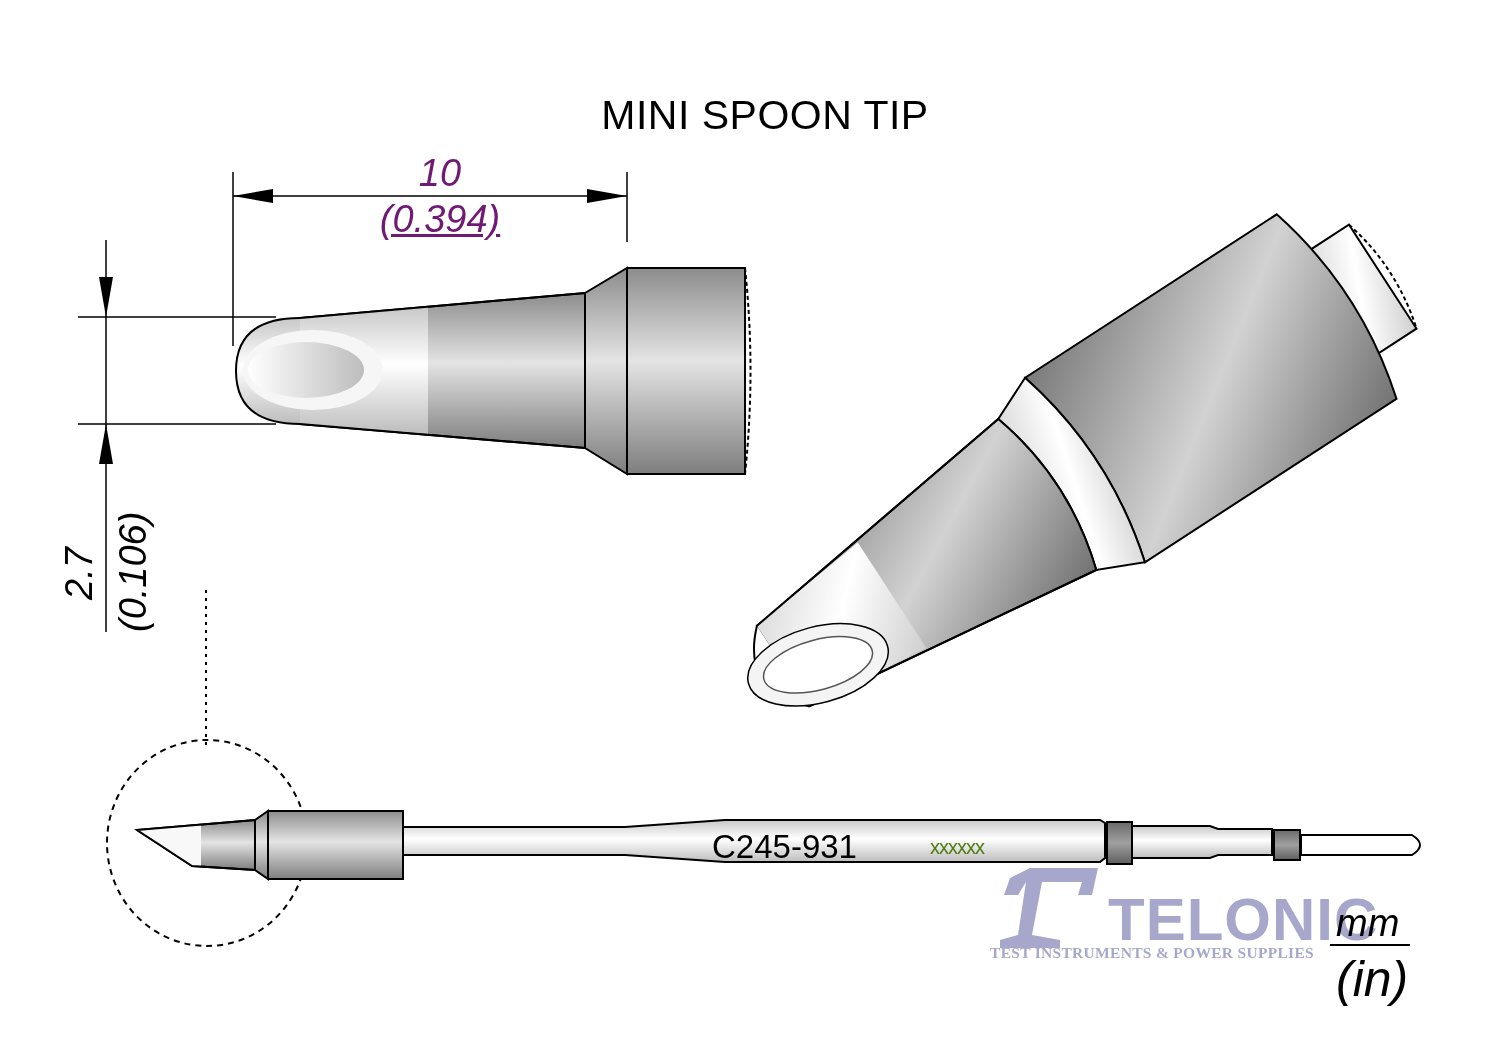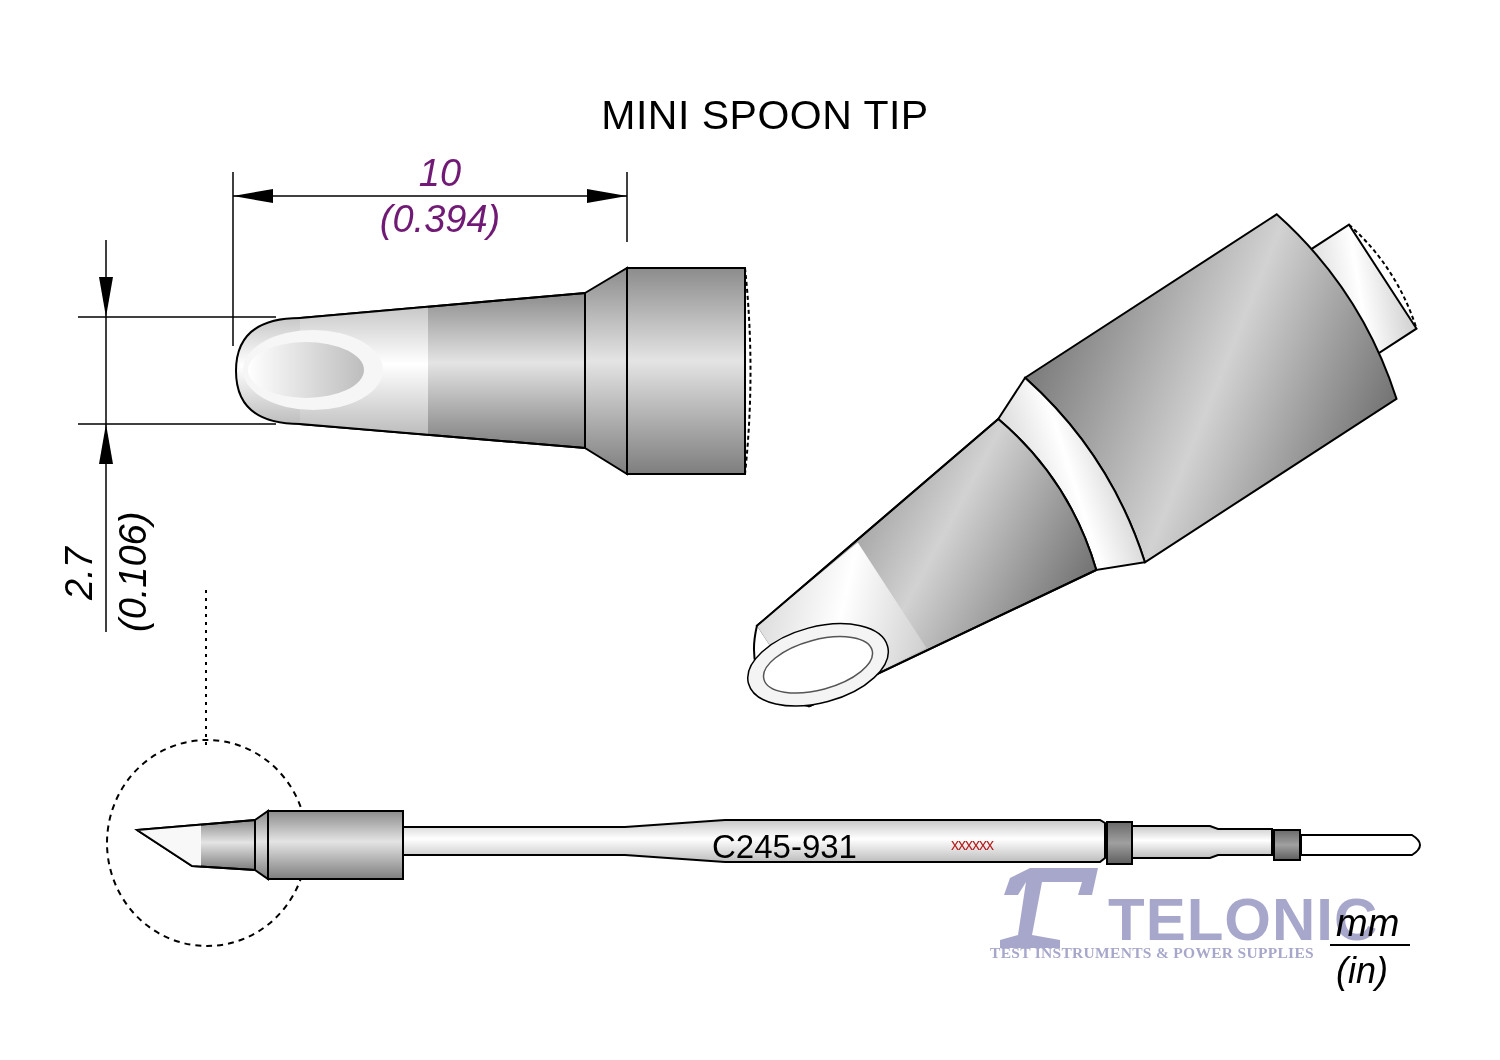--- a/index.html
+++ b/index.html
@@ -3,33 +3,33 @@
 <meta charset="utf-8">
 <style>
   html, body { margin: 0; padding: 0; background: #ffffff; }
   body { width: 1500px; height: 1060px; position: relative; overflow: hidden;
          font-family: "Liberation Sans", sans-serif; }
   .abs { position: absolute; text-align: center; }
   .title { left: 0; width: 1530px; top: 92px; text-align: center;
            font-size: 41px; font-weight: normal; color: #000; letter-spacing: 0.5px; }
   .dim-text { font-style: italic; font-size: 38px; color: #701a75; text-align: center; }
   .dim-main { left: 330px; width: 220px; top: 152px; }
-  .dim-sub  { left: 330px; width: 220px; top: 198px; }
+  .dim-sub  { left: 330px; width: 220px; top: 198px; text-decoration: underline; }
   .vdim-main { position: absolute; transform: rotate(-90deg); transform-origin: left top;
                left: 58px; top: 600px; font-style: italic; font-size: 38px; white-space: nowrap; }
   .vdim-sub  { position: absolute; transform: rotate(-90deg); transform-origin: left top;
                left: 112px; top: 632px; font-style: italic; font-size: 38px; white-space: nowrap; }
   .part-number { left: 712px; top: 828px; font-size: 33px; color: #000; }
-  .serial { left: 930px; top: 836px; font-size: 16px; color: #b91c1c; letter-spacing: -1px; margin-left: 21px; }
+  .serial { left: 930px; top: 836px; font-size: 20px; color: #4d7c0f; letter-spacing: -1px; }
   .logo-name { left: 1108px; top: 885px; font-size: 60px; font-weight: bold;
                color: rgba(120,120,175,0.65); letter-spacing: 1px; }
   .logo-tag { left: 990px; top: 944px; font-size: 15.5px; font-weight: bold;
               color: rgba(120,120,175,0.65); letter-spacing: 0.3px; font-family: Liberation Serif, serif; }
   .unit-top { left: 1336px; top: 902px; font-size: 38px; font-style: italic; }
-  .unit-bot { left: 1336px; top: 950px; font-size: 36px; font-style: italic; }
+  .unit-bot { left: 1336px; top: 950px; font-size: 50px; font-style: italic; }
   svg.drawing { position: absolute; left: 0; top: 0; }
 </style>
 </head>
 <body>
 
 <svg class="drawing" width="1500" height="1060" viewBox="0 0 1500 1060">
   <defs>
     <linearGradient id="gV" x1="0" y1="0" x2="0" y2="1">
       <stop offset="0" stop-color="#8c8c8c"></stop>
       <stop offset="0.45" stop-color="#e4e4e4"></stop>

